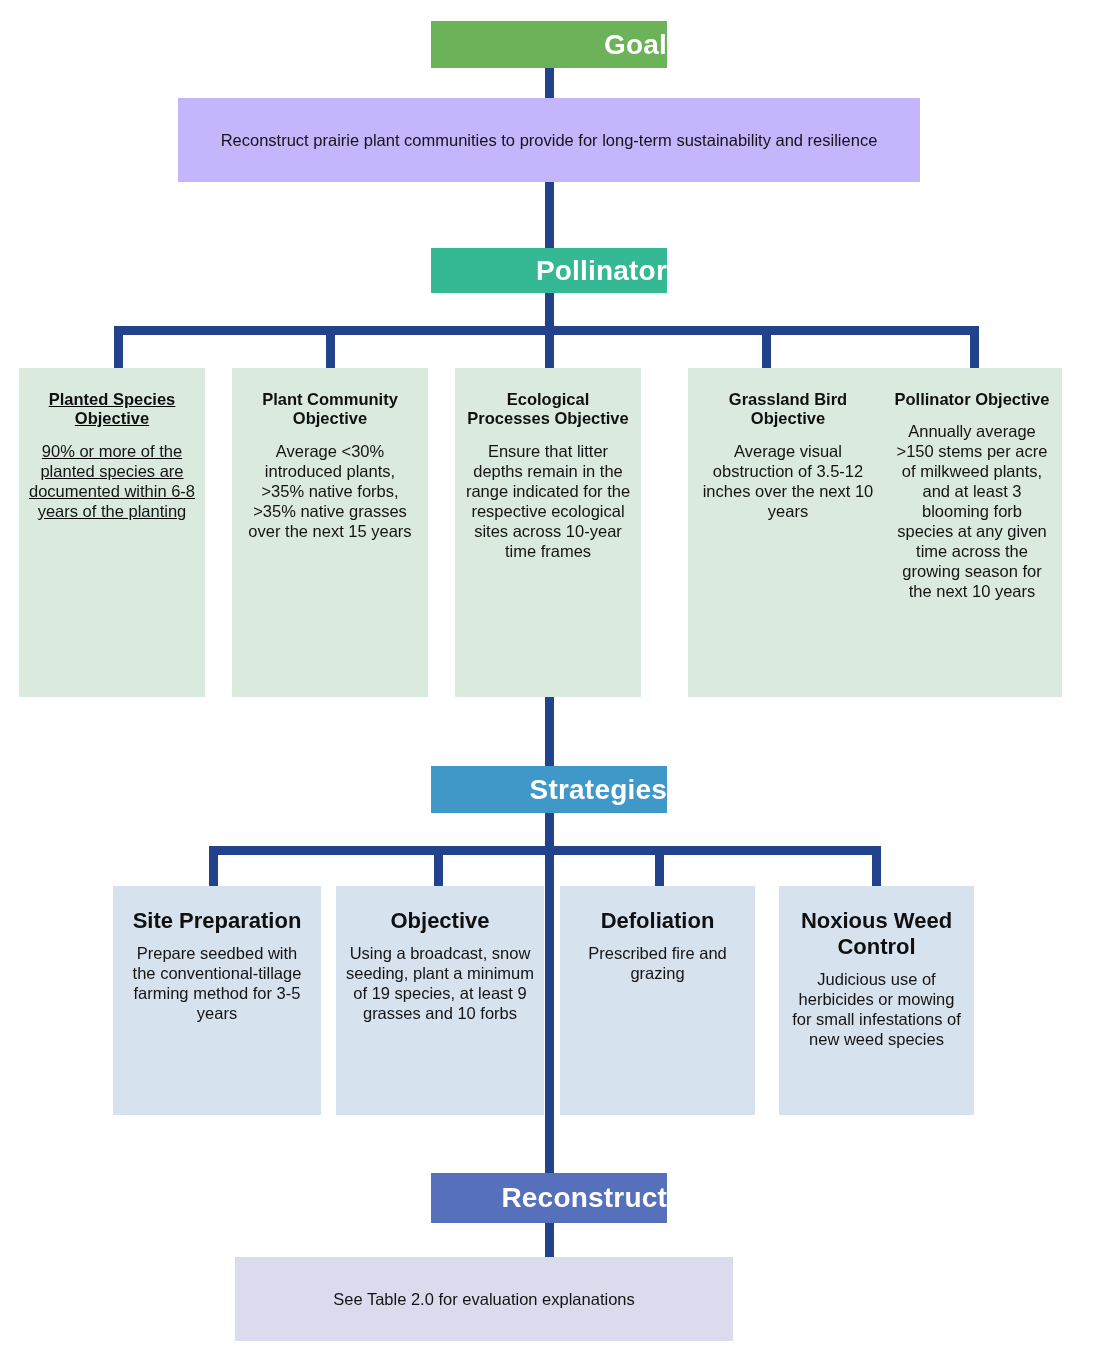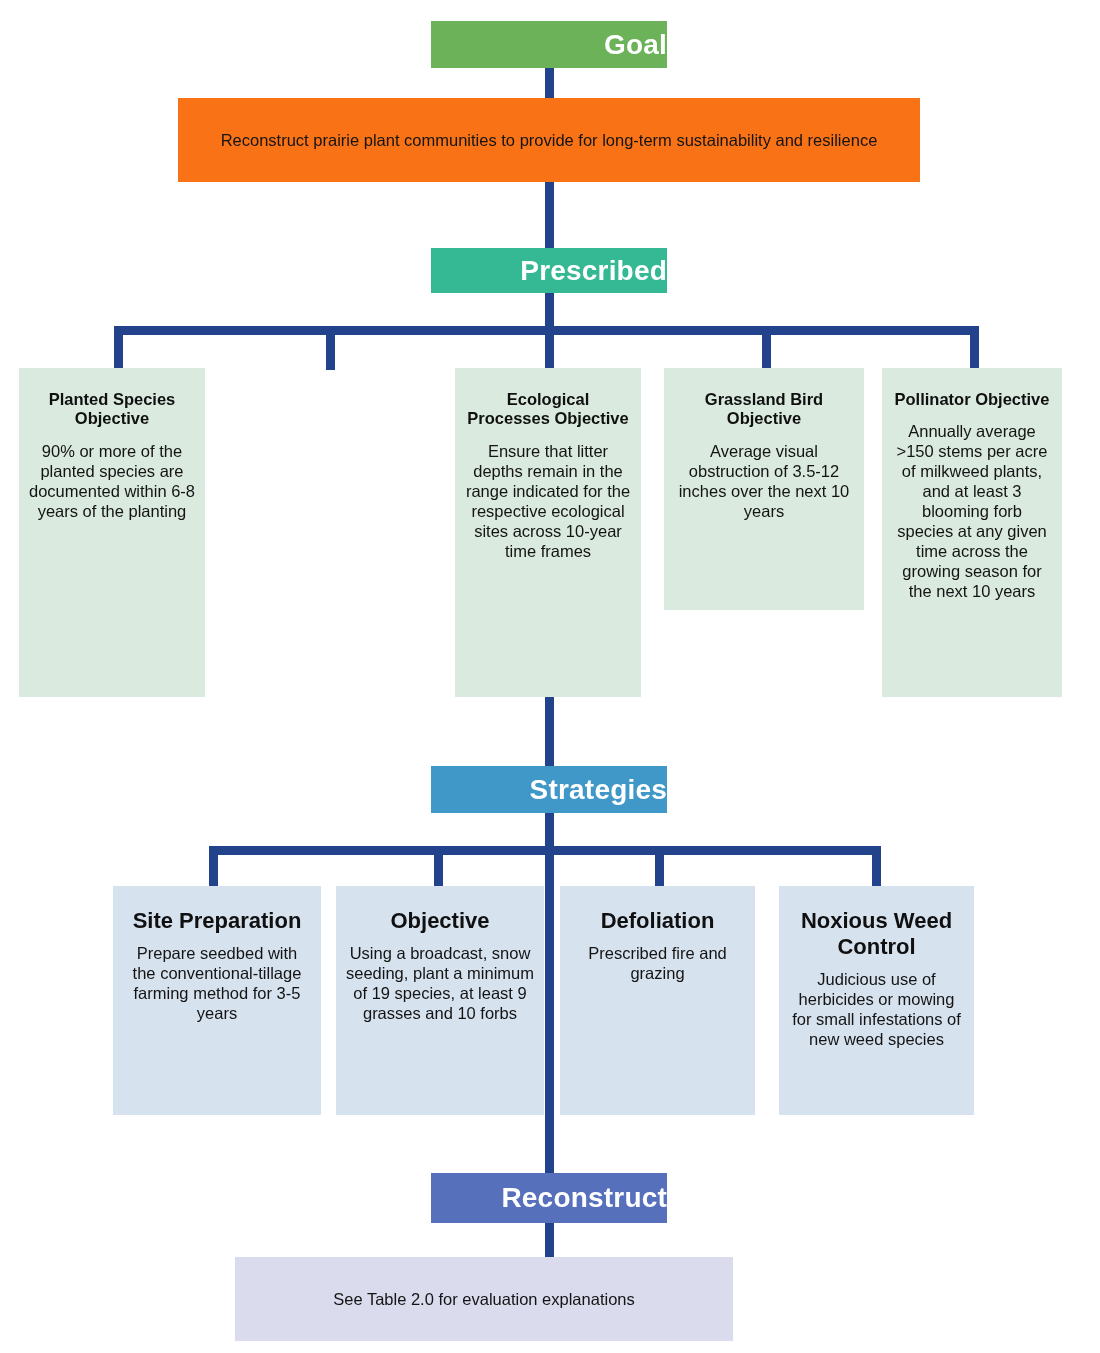--- a/index.html
+++ b/index.html
@@ -40,21 +40,21 @@
   .hdr-objectives { background: #35b894; }
   .hdr-strategies { background: #4098c8; }
   .hdr-evaluation { background: #5670bb; }
 
   
   .box {
     position: absolute;
     text-align: center;
     z-index: 2;
   }
-  .box-goal { background: #f97316; }
+  .box-goal { background: #c4b5fd; }
   .box-obj  { background: #daeade; }
   .box-str  { background: #d7e2ef; }
   .box-eval { background: #dadcee; }
 
   .box-title {
     font-weight: bold;
     color: #101010;
     line-height: 1.18;
   }
   .box-body {
@@ -105,49 +105,55 @@
 
   <div class="conn conn-v" style="left:545px; top:68px; width:9px; height:30px;"></div>
 
   <div class="box box-goal" style="left:178px; top:98px; width:742px; height:84px;">
     <div class="goal-text">Reconstruct prairie plant communities to provide for long-term sustainability and resilience</div>
   </div>
 
   <div class="conn conn-v" style="left:545px; top:182px; width:9px; height:66px;"></div>
 
   <div class="section-header hdr-objectives" style="left:431px; top:248px; width:236px; height:45px; font-size:28px;">
-    <span>Prescribed</span>
+    <span>Pollinator</span>
   </div>
 
   <div class="conn conn-v" style="left:545px; top:293px; width:9px; height:36px;"></div>
 
   <div class="conn conn-h" style="left:114px; top:326px; width:865px; height:9px;"></div>
 
   <div class="conn conn-v" style="left:114px; top:326px; width:9px; height:44px;"></div>
   <div class="conn conn-v" style="left:326px; top:326px; width:9px; height:44px;"></div>
   <div class="conn conn-v" style="left:545px; top:326px; width:9px; height:44px;"></div>
   <div class="conn conn-v" style="left:762px; top:326px; width:9px; height:44px;"></div>
   <div class="conn conn-v" style="left:970px; top:326px; width:9px; height:44px;"></div>
 
-  <div class="box box-obj" style="left:19px; top:368px; width:186px; height:329px;">
+  <div class="box box-obj" style="left:19px; top:368px; width:186px; height:329px;text-decoration:underline;">
     <div class="box-inner">
       <div class="box-title obj-title">Planted Species Objective</div>
       <div class="box-body obj-body">90% or more of the planted species are documented within 6-8 years of the planting</div>
     </div>
   </div>
 
+  <div class="box box-obj" style="left:232px; top:368px; width:196px; height:329px;">
+    <div class="box-inner">
+      <div class="box-title obj-title">Plant Community Objective</div>
+      <div class="box-body obj-body">Average &lt;30% introduced plants, &gt;35% native forbs, &gt;35% native grasses over the next 15 years</div>
+    </div>
+  </div>
 
   <div class="box box-obj" style="left:455px; top:368px; width:186px; height:329px;">
     <div class="box-inner">
       <div class="box-title obj-title">Ecological Processes Objective</div>
       <div class="box-body obj-body">Ensure that litter depths remain in the range indicated for the respective ecological sites across 10-year time frames</div>
     </div>
   </div>
 
-  <div class="box box-obj" style="left:664px; top:368px; width:200px; height:242px;">
+  <div class="box box-obj" style="left:688px; top:368px; width:200px; height:329px;">
     <div class="box-inner">
       <div class="box-title obj-title">Grassland Bird Objective</div>
       <div class="box-body obj-body">Average visual obstruction of 3.5-12 inches over the next 10 years</div>
     </div>
   </div>
 
   <div class="box box-obj" style="left:882px; top:368px; width:180px; height:329px;">
     <div class="box-inner">
       <div class="box-title obj-title">Pollinator Objective</div>
       <div class="box-body obj-body">Annually average &gt;150 stems per acre of milkweed plants, and at least 3 blooming forb species at any given time across the growing season for the next 10 years</div>

